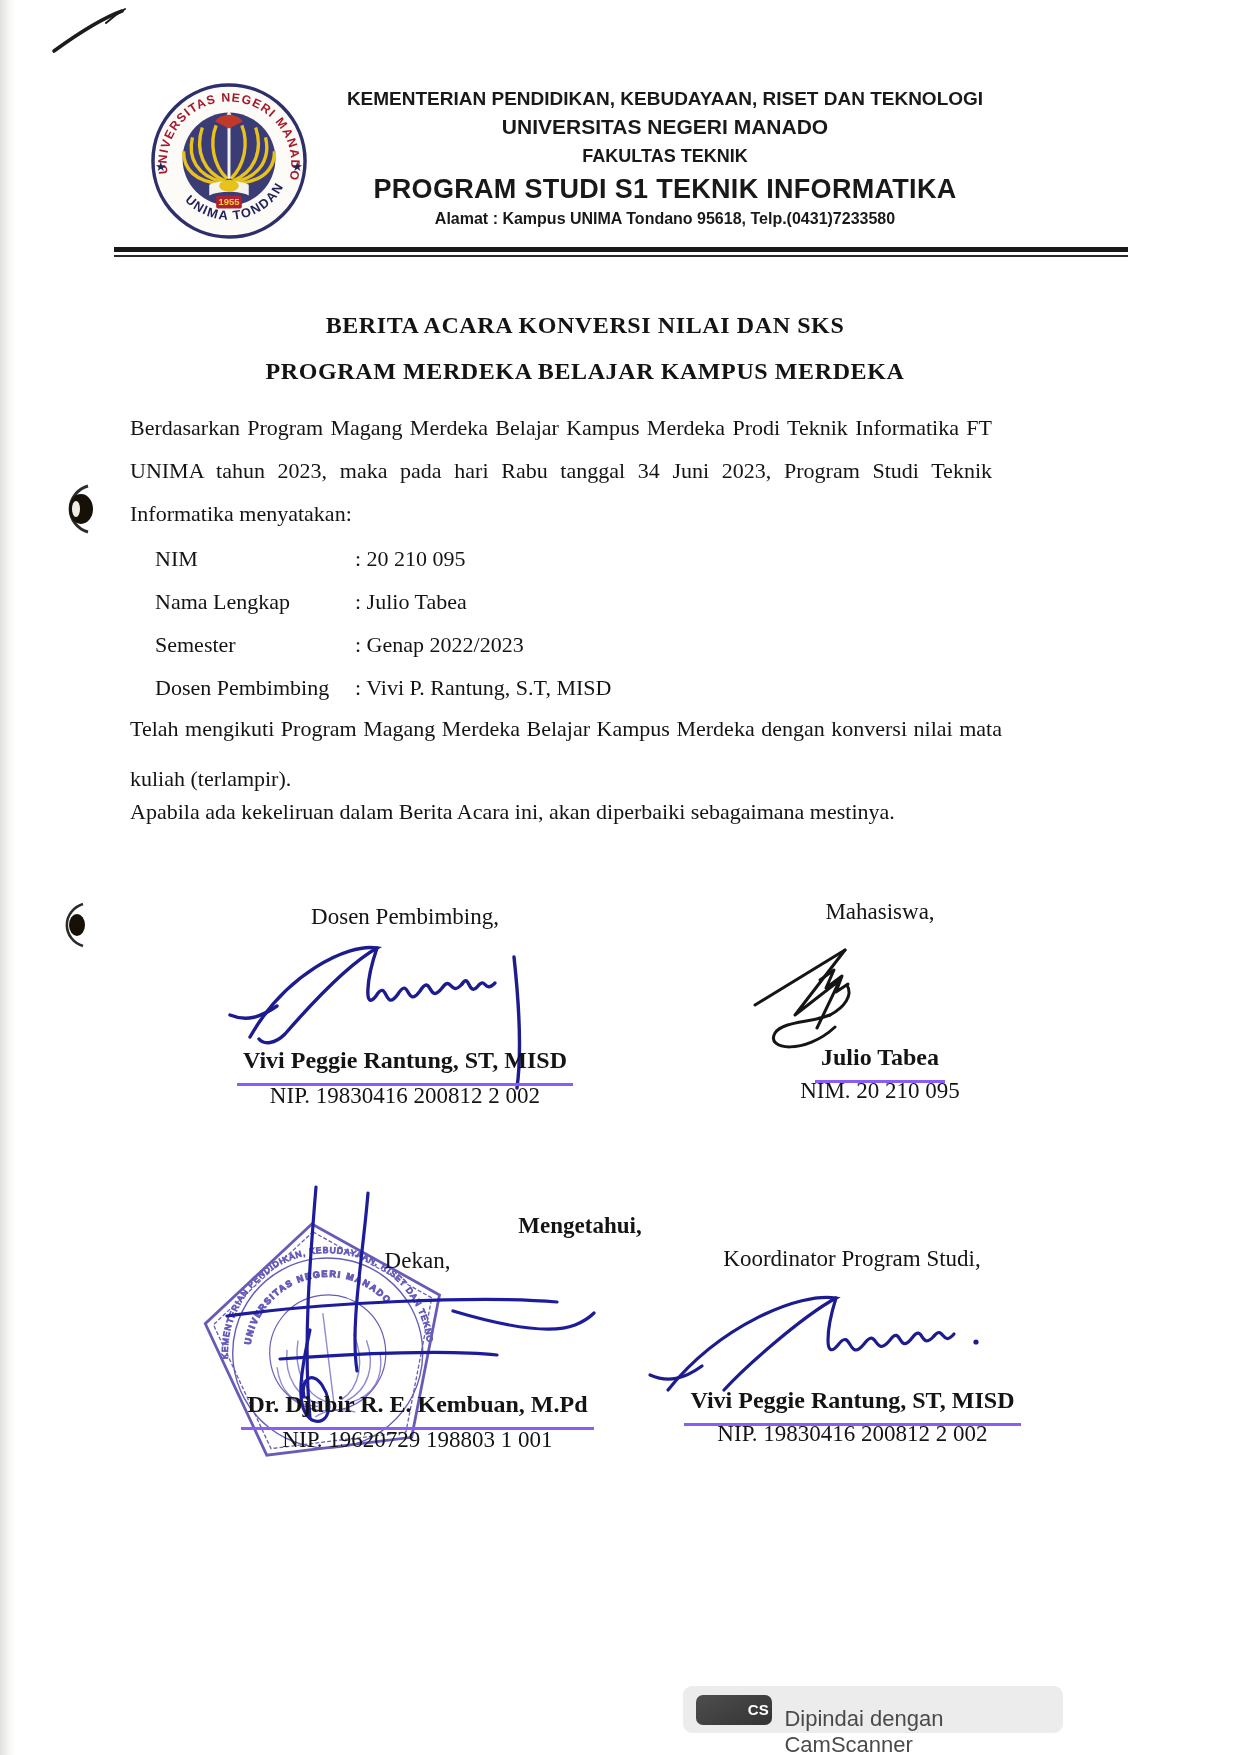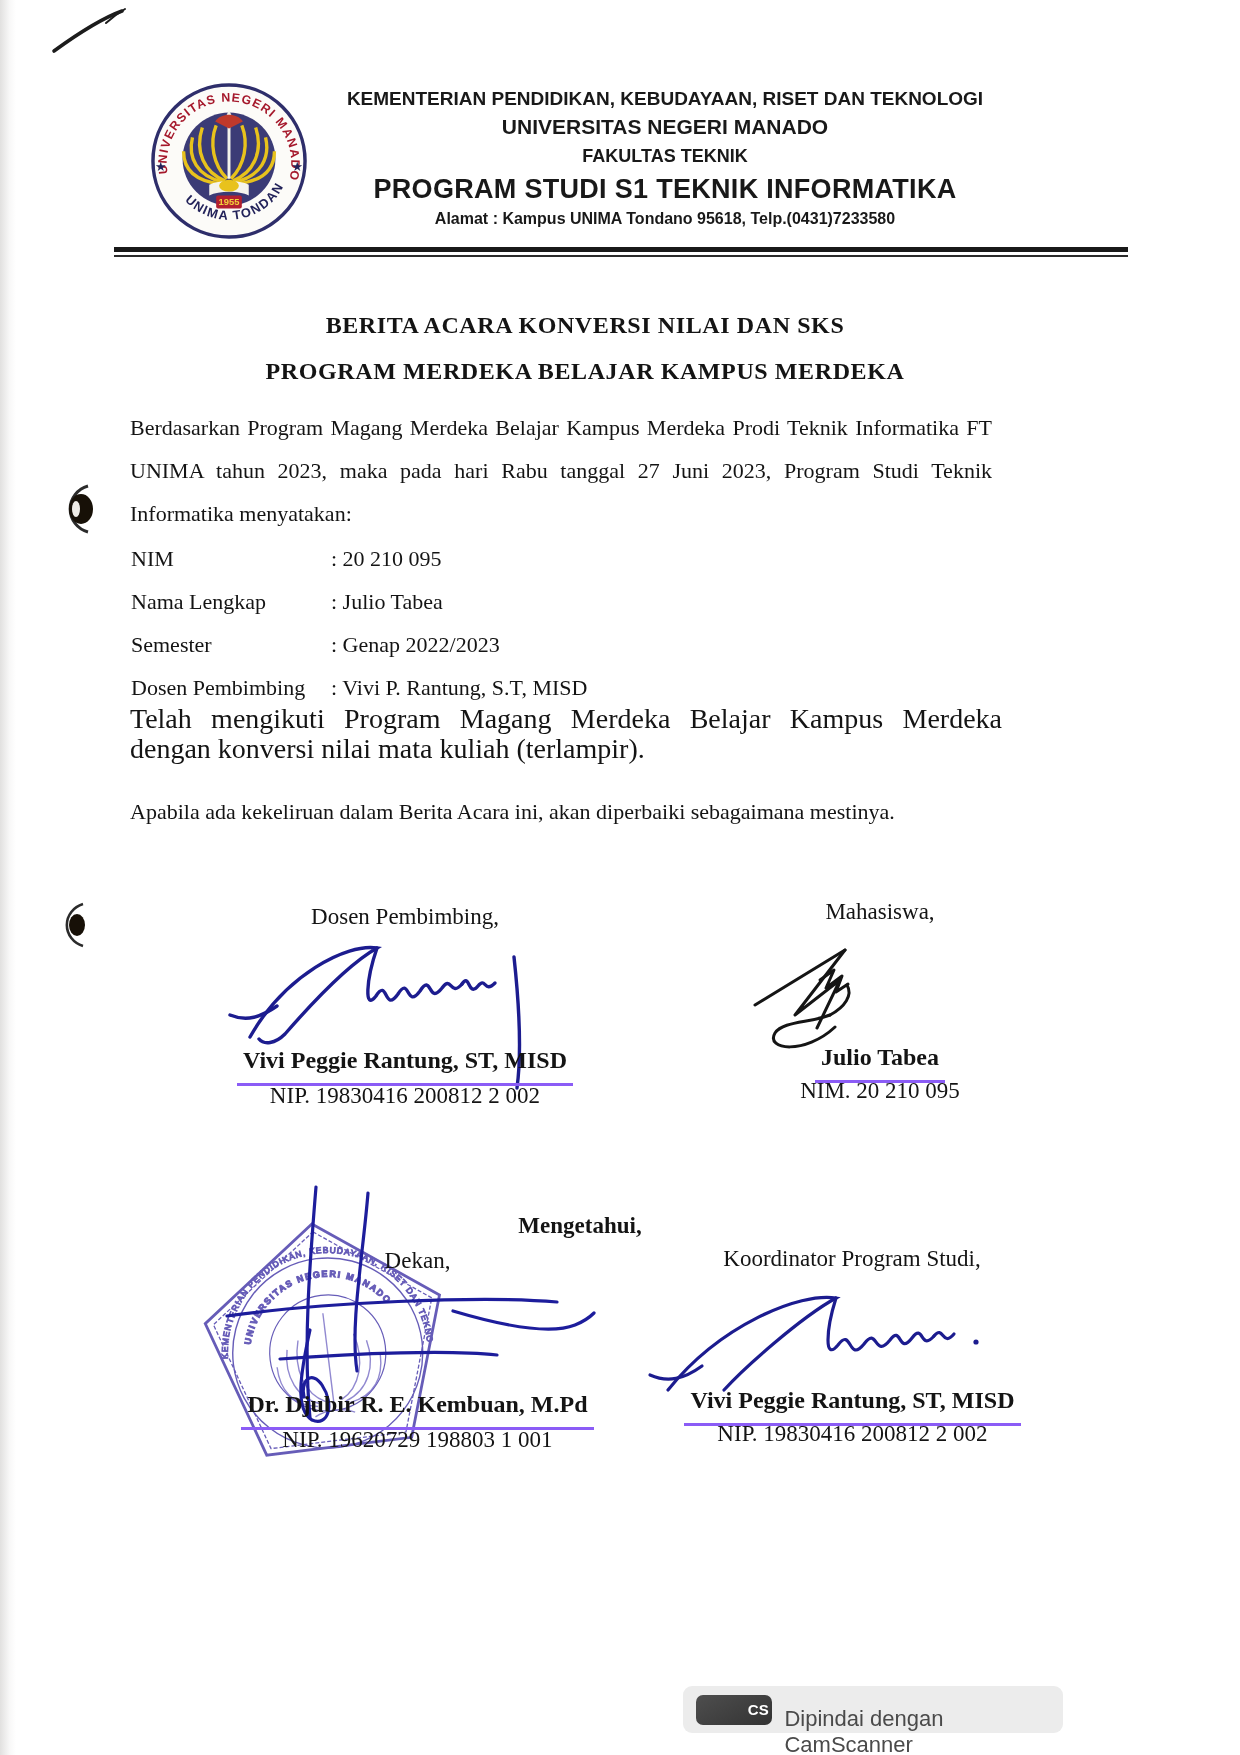--- a/index.html
+++ b/index.html
@@ -20,24 +20,24 @@
   .divider{position:absolute;left:114px;top:247px;width:1014px;height:3px;
       border-top:5px solid #191919;border-bottom:2px solid #2b2b2b;}
   
   .doc-title{position:absolute;left:155px;width:860px;text-align:center;
       font-weight:700;font-size:24px;letter-spacing:.6px;}
   .t1{top:312px;} .t2{top:358px;}
   
   .intro{position:absolute;left:130px;top:406px;width:862px;font-size:22px;
       line-height:43px;text-align:justify;}
   .fields{position:absolute;left:131px;top:545px;width:720px;font-size:22px;}
-  .field-row{display:flex;line-height:27px;margin-bottom:16px;}
+  .field-row{display:flex;line-height:27px;margin-bottom:16px;margin-left:24px;}
   .field-label{width:200px;flex:0 0 200px;}
-  .stmt1{position:absolute;left:130px;top:704px;width:872px;font-size:28px;
-      line-height:30px;text-align:justify;}
+  .stmt1{position:absolute;left:130px;top:704px;width:872px;font-size:22px;
+      line-height:50px;text-align:justify;}
   .stmt2{position:absolute;left:130px;top:797px;width:900px;font-size:22px;line-height:30px;}
   
   .c-text{text-align:center;font-size:23px;line-height:28px;}
   .bold{font-weight:700;}
   .name{font-size:24px;font-weight:700;}
   .uline{border-bottom:3px solid #8b5cf6;padding:0 6px 10px 6px;}
   .z2{z-index:2;} .z3{z-index:3;}
   
   .cs-badge{position:absolute;left:683px;top:1686px;width:380px;height:47px;
       background:#ececec;border-radius:9px;display:flex;align-items:center;
@@ -101,21 +101,21 @@
     <div class="lh-faculty">FAKULTAS TEKNIK</div>
     <div class="lh-program">PROGRAM STUDI S1 TEKNIK INFORMATIKA</div>
     <div class="lh-address">Alamat : Kampus UNIMA Tondano 95618, Telp.(0431)7233580</div>
   </div>
 
   <div class="divider"></div>
 
   <div class="doc-title t1">BERITA ACARA KONVERSI NILAI DAN SKS</div>
   <div class="doc-title t2">PROGRAM MERDEKA BELAJAR KAMPUS MERDEKA</div>
 
-  <div class="intro">Berdasarkan Program Magang Merdeka Belajar Kampus Merdeka Prodi Teknik Informatika FT UNIMA tahun 2023, maka pada hari Rabu tanggal 27 Juni 2023, Program Studi Teknik Informatika menyatakan:</div>
+  <div class="intro">Berdasarkan Program Magang Merdeka Belajar Kampus Merdeka Prodi Teknik Informatika FT UNIMA tahun 2023, maka pada hari Rabu tanggal 34 Juni 2023, Program Studi Teknik Informatika menyatakan:</div>
 
   <div class="fields">
     <div class="field-row">
       <span class="field-label">NIM</span>
       <span class="field-value">: 20 210 095</span>
     </div>
     <div class="field-row">
       <span class="field-label">Nama Lengkap</span>
       <span class="field-value">: Julio Tabea</span>
     </div>

